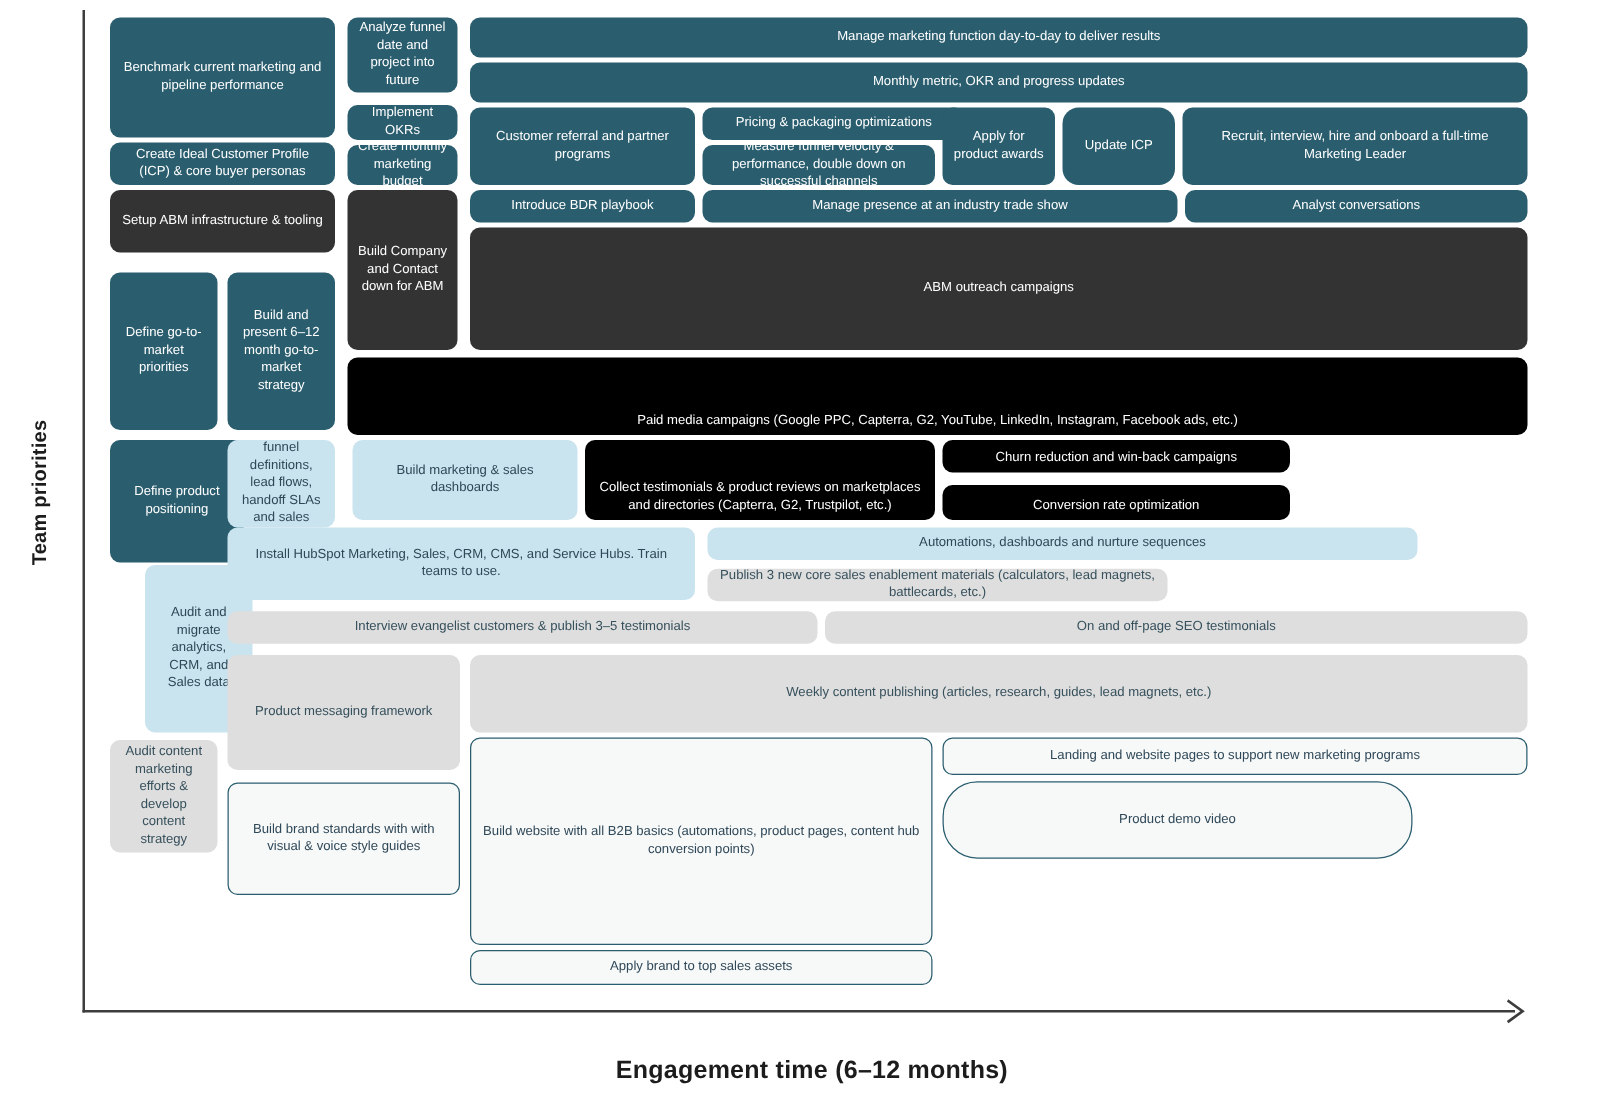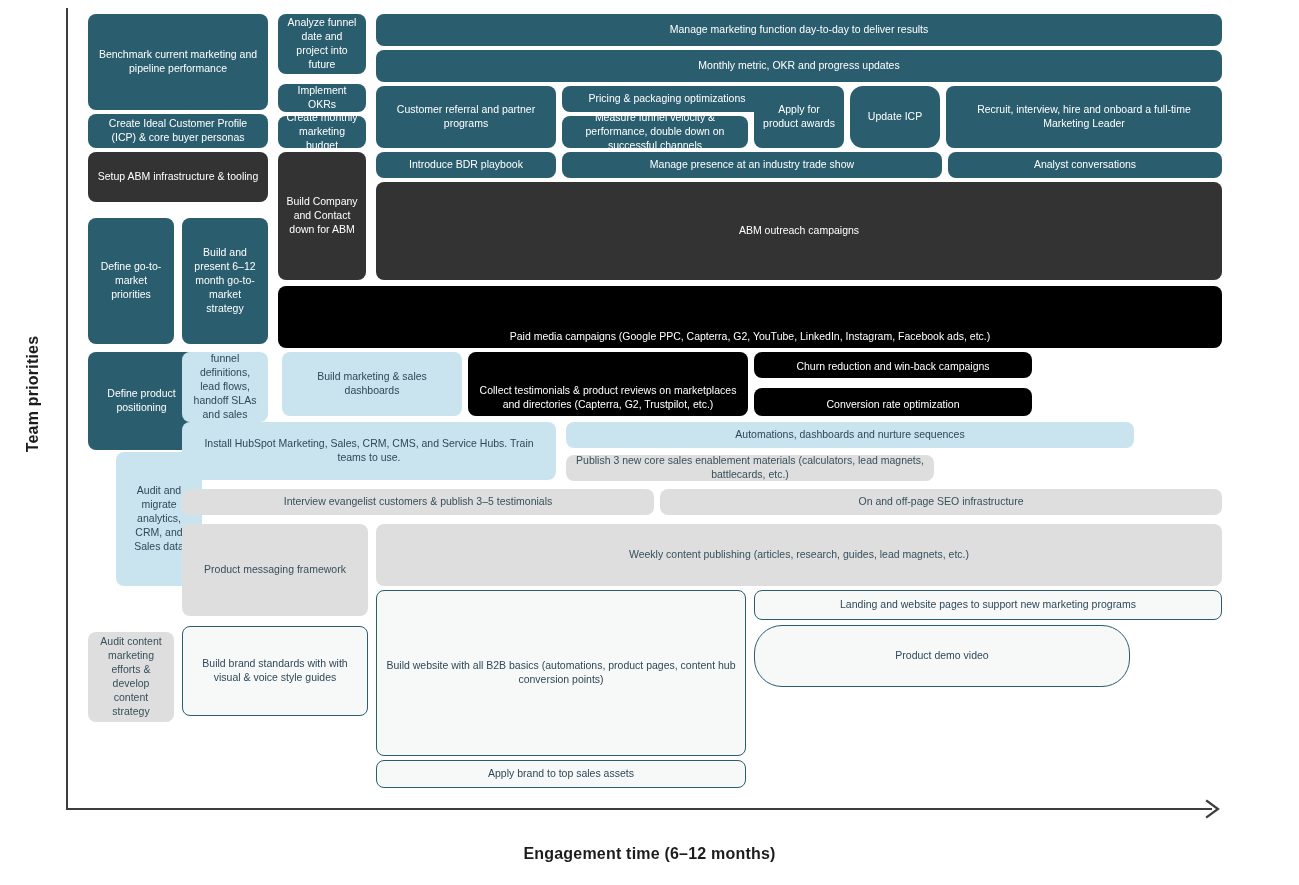--- a/index.html
+++ b/index.html
@@ -57,21 +57,21 @@
     color: #1c1c1c;
     transform: rotate(-90deg);
     letter-spacing: 0.2px;
   }
   .xlabel {
     position: absolute;
     left: 0px;
     top: 845px;
     width: 1299px;
     text-align: center;
-    font-size: 16px;
+    font-size: 20px;
     font-weight: bold;
     color: #1c1c1c;
     letter-spacing: 0.2px;
   }
 
   
   .blk {
     position: absolute;
     box-sizing: border-box;
     border-radius: 8px;
@@ -207,29 +207,29 @@
       <div class="blk v-lightblue" style="left: 88px; top: 452px; width: 86px; height: 134px; margin-left: 28px;">
         <span class="txt">Audit and migrate analytics, CRM, and Sales data</span>
       </div>
       <div class="blk v-gray" style="left: 566px; top: 455px; width: 368px; height: 26px;">
         <span class="txt">Publish 3 new core sales enablement materials (calculators, lead magnets, battlecards, etc.)</span>
       </div>
       <div class="blk v-gray" style="left: 182px; top: 489px; width: 472px; height: 26px;">
         <span class="txt">Interview evangelist customers &amp; publish 3–5 testimonials</span>
       </div>
       <div class="blk v-gray" style="left: 660px; top: 489px; width: 562px; height: 26px;">
-        <span class="txt">On and off-page SEO infrastructure</span>
+        <span class="txt">On and off-page SEO testimonials</span>
       </div>
       <div class="blk v-gray" style="left: 182px; top: 524px; width: 186px; height: 92px;">
         <span class="txt">Product messaging framework</span>
       </div>
       <div class="blk v-gray" style="left: 376px; top: 524px; width: 846px; height: 62px;">
         <span class="txt">Weekly content publishing (articles, research, guides, lead magnets, etc.)</span>
       </div>
-      <div class="blk v-gray" style="left: 88px; top: 592px; width: 86px; height: 90px; margin-top: 40px;">
+      <div class="blk v-gray" style="left: 88px; top: 592px; width: 86px; height: 90px;">
         <span class="txt">Audit content marketing efforts &amp; develop content strategy</span>
       </div>
       <div class="blk v-outline" style="left: 376px; top: 590px; width: 370px; height: 166px;">
         <span class="txt">Build website with all B2B basics (automations, product pages, content hub conversion points)</span>
       </div>
       <div class="blk v-outline" style="left: 754px; top: 590px; width: 468px; height: 30px;">
         <span class="txt">Landing and website pages to support new marketing programs</span>
       </div>
       <div class="blk v-outline" style="left: 754px; top: 625px; width: 376px; height: 62px; border-radius: 28px;">
         <span class="txt">Product demo video</span>

